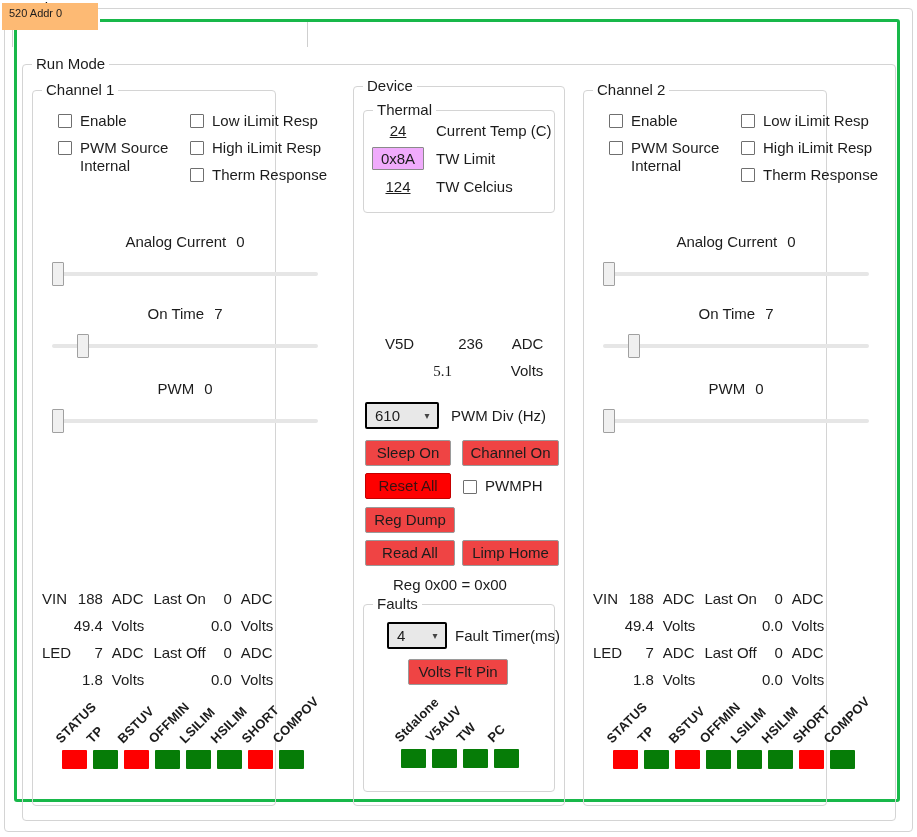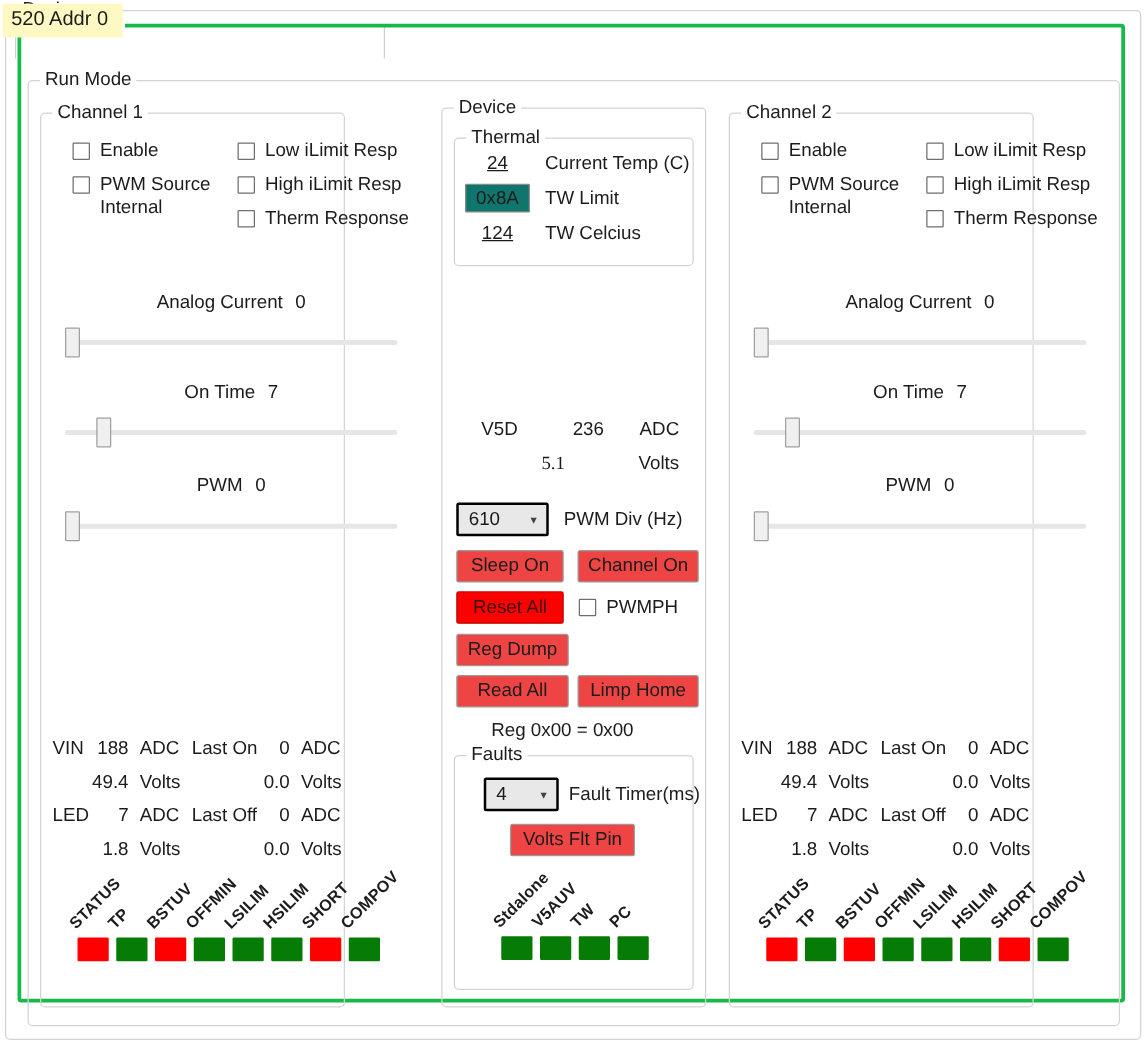--- a/index.html
+++ b/index.html
@@ -46,22 +46,22 @@
     position: absolute; left: 0; top: 2px;
     width: 296px; height: 28px;
     border: 1px solid #cfcfcf;
     border-bottom: none;
     background: #ffffff;
     border-radius: 2px 2px 0 0;
   }
   #tab-520 {
     position: absolute; left: 2px; top: 3px;
     width: 96px; height: 27px;
-    background: #fef9c3;
-    font-size: 16px;
+    background: #fdba74;
+    font-size: 11px;
     color: #1c1c1c;
     padding: 4px 0 0 7px;
     cursor: default;
     z-index: 5;
   }
 
   
   #green-outline {
     position: absolute;
     left: 14px; top: 19px;
@@ -189,21 +189,21 @@
     font-size: 15px; color: #1c1c1c;
     white-space: nowrap;
     display: flex; align-items: center;
   }
   .th-val {
     width: 52px; text-align: center; text-decoration: underline;
   }
   .th-box {
     width: 52px; text-align: center;
     border: 1px solid #8a8a8a;
-    background: #0f766e;
+    background: #f0abfc;
     padding: 2px 0;
     border-radius: 1px;
     cursor: text;
   }
   .th-name { margin-left: 12px; }
 
   
   .dev-line {
     position: absolute;
     font-size: 15px; color: #1c1c1c;
@@ -447,21 +447,21 @@
           <div class="combo" style="left:12px; top:316px; width:74px;">
             <span class="cval">610</span>
             <span class="chev">▾</span>
           </div>
           <div class="combo-label" style="left:98px; top:321px;">PWM Div (Hz)</div>
 
           <button class="btn" style="left:12px; top:354px; width:86px;">Sleep On</button>
           <button class="btn" style="left:109px; top:354px; width:97px;">Channel On</button>
 
           <button class="btn danger" style="left:12px; top:387px; width:86px;">Reset All</button>
-          <div class="cbrow" style="left:110px; top:391px;">
+          <div class="cbrow" style="left:110px; top:391px;align-items:center;">
             <span class="cbox"></span>
             <span class="cblabel">PWMPH</span>
           </div>
 
           <button class="btn" style="left:12px; top:421px; width:90px;">Reg Dump</button>
           <button class="btn" style="left:12px; top:454px; width:90px;">Read All</button>
           <button class="btn" style="left:109px; top:454px; width:97px;">Limp Home</button>
 
           <div class="plain" style="left:40px; top:490px;">Reg 0x00 = 0x00</div>
 

